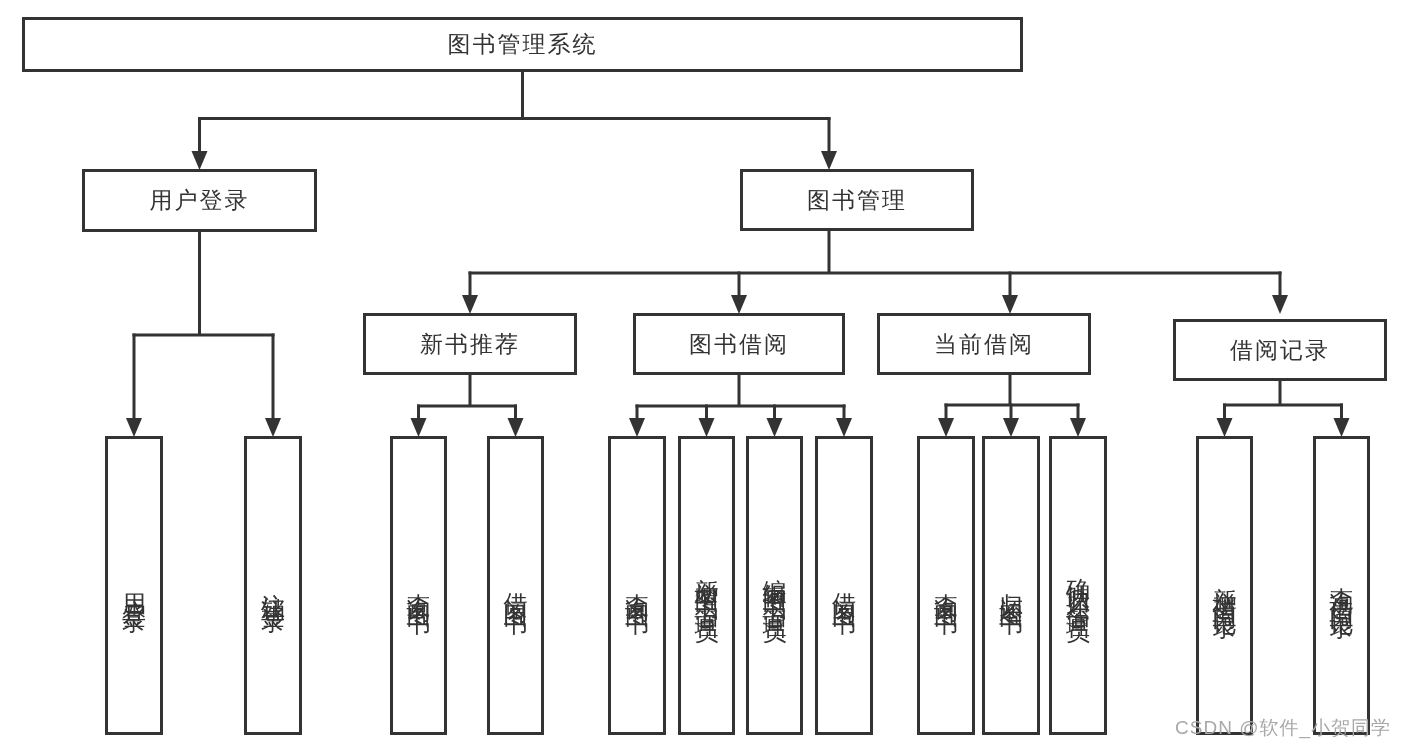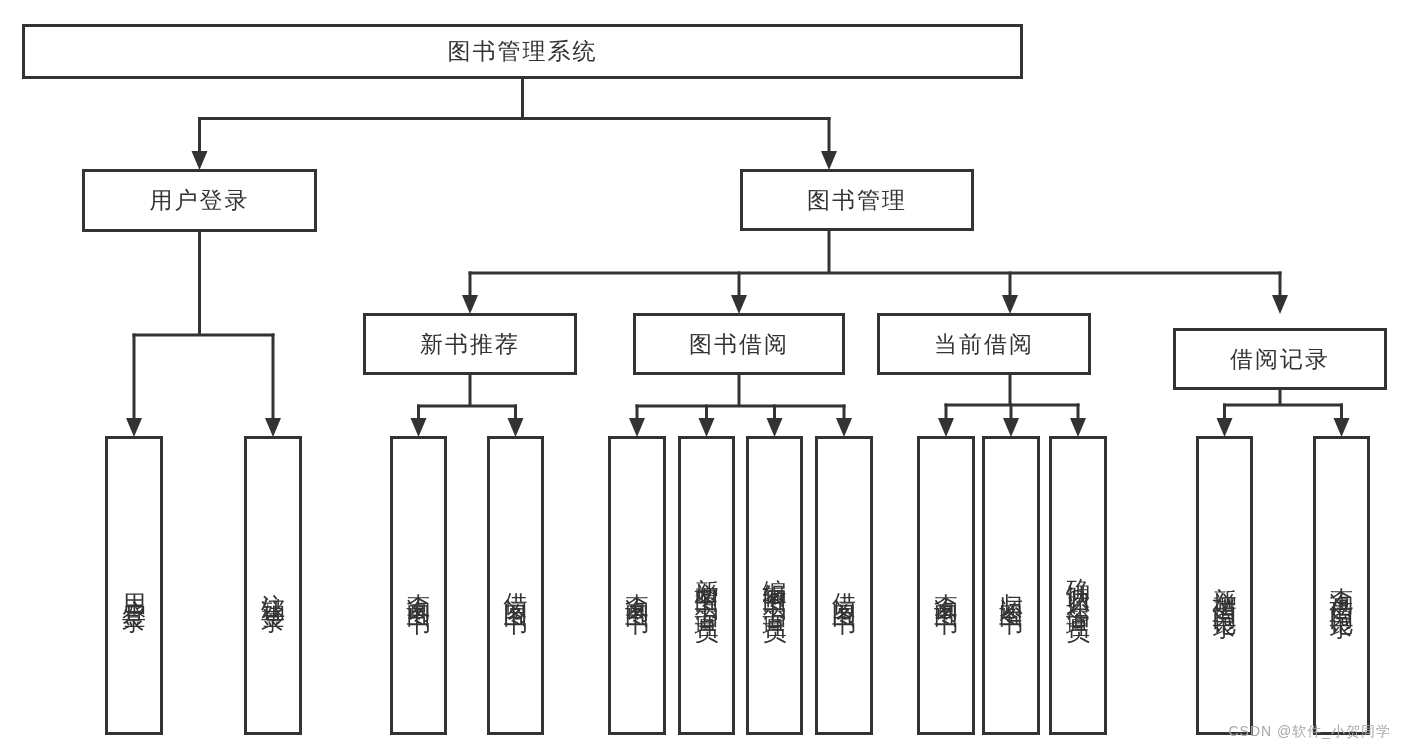--- a/index.html
+++ b/index.html
@@ -39,21 +39,21 @@
     writing-mode:vertical-rl;
     text-orientation:mixed;
     font-size:24px;
     letter-spacing:6px;
     line-height:1;
   }
   .watermark{
     position:absolute;
     right:14px;
     bottom:6px;
-    font-size:14px;
+    font-size:19px;
     color:var(--wm);
     letter-spacing:1px;
     white-space:nowrap;
     pointer-events:none;
   }
 </style>
 </head>
 <body>
 
 <div class="stage">
@@ -105,21 +105,21 @@
       <line x1="1078" y1="403.5" x2="1078" y2="420"></line>
       <polygon points="1070,418 1086,418 1078,437"></polygon>
       <line x1="1280" y1="374" x2="1280" y2="405"></line>
       <line x1="1223" y1="405" x2="1343" y2="405"></line>
       <line x1="1224.5" y1="403.5" x2="1224.5" y2="420"></line>
       <polygon points="1216.5,418 1232.5,418 1224.5,437"></polygon>
       <line x1="1341.5" y1="403.5" x2="1341.5" y2="420"></line>
       <polygon points="1333.5,418 1349.5,418 1341.5,437"></polygon>
     </svg>
   <div id="nodes">
-      <div class="node h" style="left: 22px; top: 24px; width: 1001px; height: 55px;">
+      <div class="node h" style="left: 22px; top: 17px; width: 1001px; height: 55px;">
         <span class="label">图书管理系统</span>
       </div>
       <div class="node h" style="left: 82px; top: 169px; width: 235px; height: 63px;">
         <span class="label">用户登录</span>
       </div>
       <div class="node h" style="left: 712px; top: 169px; width: 234px; height: 62px; margin-left: 28px;">
         <span class="label">图书管理</span>
       </div>
       <div class="node v" style="left: 105px; top: 436px; width: 58px; height: 299px;">
         <span class="label">用户登录</span>
@@ -129,21 +129,21 @@
       </div>
       <div class="node h" style="left: 363px; top: 313px; width: 214px; height: 62px; text-align: right;">
         <span class="label">新书推荐</span>
       </div>
       <div class="node h" style="left: 633px; top: 313px; width: 212px; height: 62px;">
         <span class="label">图书借阅</span>
       </div>
       <div class="node h" style="left: 877px; top: 313px; width: 214px; height: 62px;">
         <span class="label">当前借阅</span>
       </div>
-      <div class="node h" style="left: 1173px; top: 328px; width: 214px; height: 62px;">
+      <div class="node h" style="left: 1173px; top: 319px; width: 214px; height: 62px;">
         <span class="label">借阅记录</span>
       </div>
       <div class="node v" style="left: 390px; top: 436px; width: 57px; height: 299px;">
         <span class="label">查询图书</span>
       </div>
       <div class="node v" style="left: 487px; top: 436px; width: 57px; height: 299px;">
         <span class="label">借阅图书</span>
       </div>
       <div class="node v" style="left: 608px; top: 436px; width: 58px; height: 299px;">
         <span class="label">查询图书</span>

